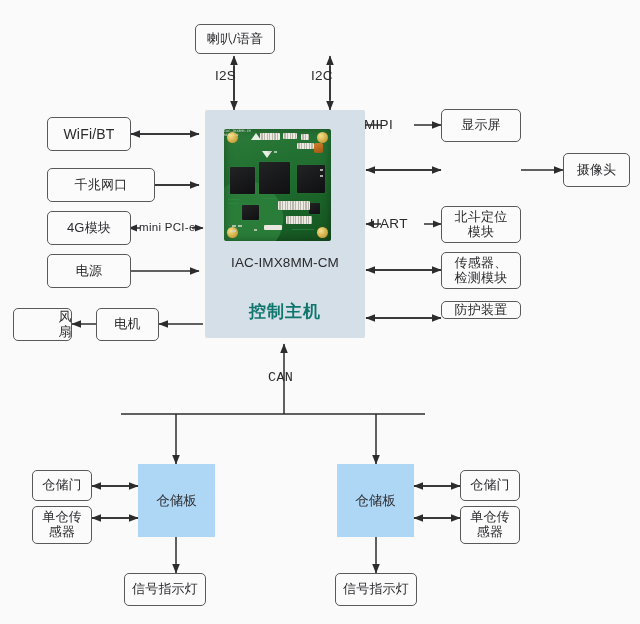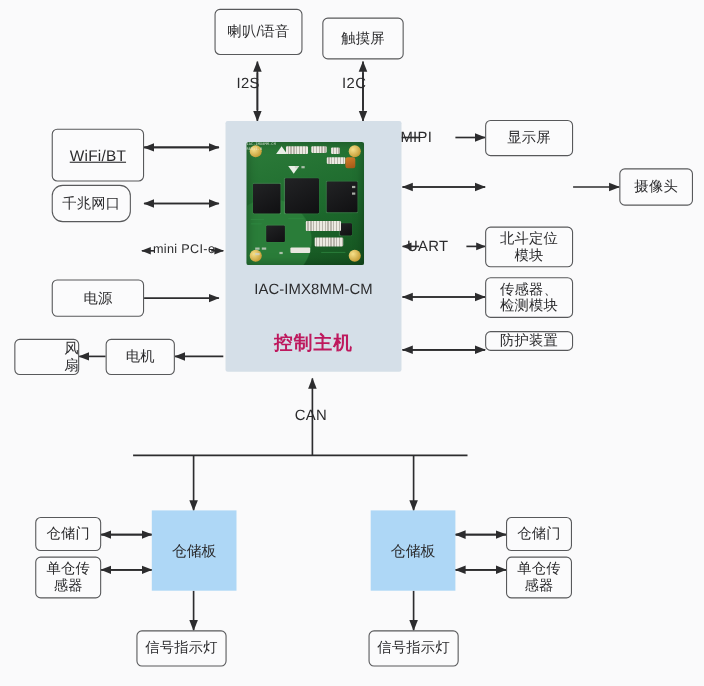--- a/index.html
+++ b/index.html
@@ -56,21 +56,21 @@
     color: #2b2b2d;
     letter-spacing: 0.1px;
   }
   #host-title {
     position: absolute;
     left: 205px; top: 300px;
     width: 160px;
     text-align: center;
     font-size: 17px;
     font-weight: bold;
-    color: #be185d;
+    color: #0f766e;
     letter-spacing: 1px;
   }
   
   .board-blue {
     position: absolute;
     box-sizing: border-box;
     background: #aed7f6;
     border: none;
     display: flex;
     align-items: center;
@@ -273,43 +273,43 @@
     <div class="smd" style="left:44px; top:22px; width:3px; height:2px;"></div>
     <div class="smd" style="left:50px; top:22px; width:3px; height:2px;"></div>
     <div class="smd" style="left:96px; top:40px; width:3px; height:2px;"></div>
     <div class="smd" style="left:96px; top:46px; width:3px; height:2px;"></div>
     <div class="smd" style="left:30px; top:100px;width:3px; height:2px;"></div>
   </div>
 
   <div id="host-model">IAC-IMX8MM-CM</div>
   <div id="host-title">控制主机</div>
 
-  <div class="node" style="left:195px; top:8px; width:80px; height:42px;">喇叭/语音</div>
-  <div class="node" style="left:293px; top:16px; width:74px; height:38px;">触摸屏</div>
+  <div class="node" style="left:195px; top:24px; width:80px; height:30px;">喇叭/语音</div>
   <div class="wire-label" style="left:215px; top:68px;">I2S</div>
   <div class="wire-label" style="left:311px; top:68px;">I2C</div>
 
-  <div class="node latin" style="left:47px; top:117px; width:84px; height:48px;text-decoration:underline;">WiFi/BT</div>
-  <div class="node" style="left:47px; top:168px; width:72px; height:34px;border-radius:10px;">千兆网口</div>
+  <div class="node latin" style="left:47px; top:117px; width:84px; height:34px;">WiFi/BT</div>
+  <div class="node" style="left:47px; top:168px; width:108px; height:34px;">千兆网口</div>
+  <div class="node" style="left:47px; top:211px; width:84px; height:34px;">4G模块</div>
   <div class="wire-label small" style="left:139px; top:221px;">mini PCI-e</div>
   <div class="node" style="left:47px; top:254px; width:84px; height:34px;">电源</div>
   <div class="node" style="left:96px; top:308px; width:63px; height:33px;">电机</div>
   <div class="node" style="left:13px; top:308px; width:59px; height:33px;padding-left:45px;">风扇</div>
 
   <div class="wire-label" style="left:364px; top:117px;">MIPI</div>
   <div class="node" style="left:441px; top:109px; width:80px; height:33px;">显示屏</div>
   <div class="node" style="left:563px; top:153px; width:67px; height:34px;text-align:center;">摄像头</div>
   <div class="wire-label" style="left:370px; top:216px;">UART</div>
   <div class="node" style="left:441px; top:206px; width:80px; height:37px;">北斗定位
 模块</div>
   <div class="node" style="left:441px; top:252px; width:80px; height:37px;text-align:right;">传感器、
 检测模块</div>
   <div class="node" style="left:441px; top:301px; width:80px; height:18px;">防护装置</div>
 
-  <div class="wire-label" style="left:268px; top:370px;">CAN</div>
+  <div class="wire-label" style="left:268px; top:370px;font-family:Liberation Mono, monospace;">CAN</div>
 
   <div class="board-blue" style="left:138px; top:464px; width:77px; height:73px;">仓储板</div>
   <div class="node" style="left:32px; top:470px; width:60px; height:31px;">仓储门</div>
   <div class="node" style="left:32px; top:506px; width:60px; height:38px;">单仓传
 感器</div>
   <div class="node" style="left:124px; top:573px; width:82px; height:33px;">信号指示灯</div>
 
   <div class="board-blue" style="left:337px; top:464px; width:77px; height:73px;">仓储板</div>
   <div class="node" style="left:460px; top:470px; width:60px; height:31px;">仓储门</div>
   <div class="node" style="left:460px; top:506px; width:60px; height:38px;">单仓传

